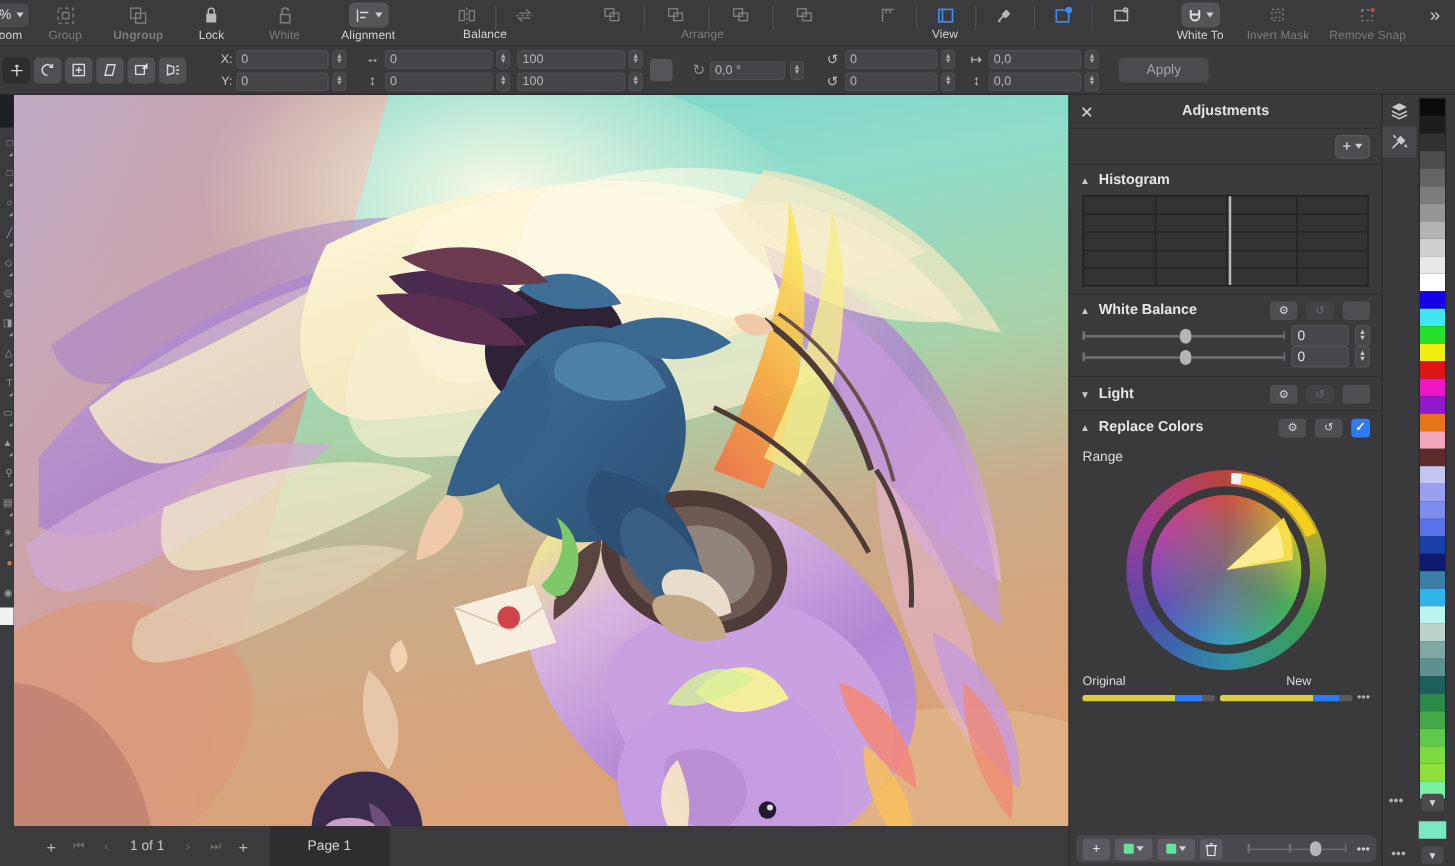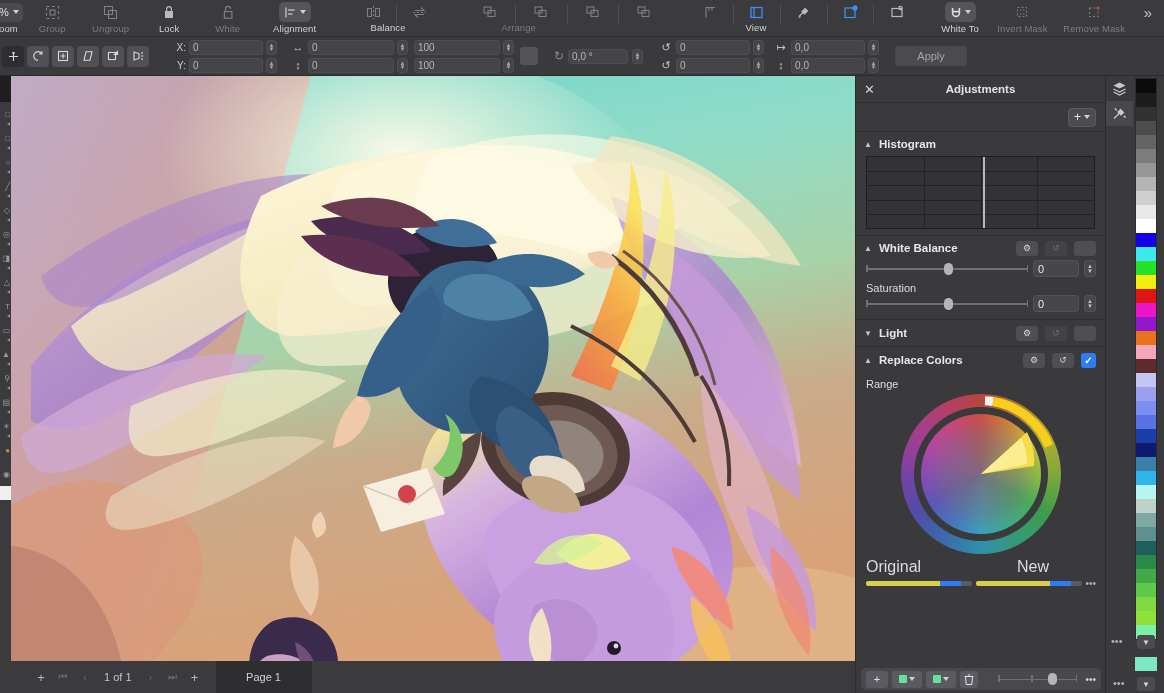--- a/index.html
+++ b/index.html
@@ -149,21 +149,21 @@
       #d94a3a 0deg,#d98a2f 30deg,#d4c92f 60deg,#93c93a 90deg,#3fb84f 120deg,
       #35b487 150deg,#2fa8c6 180deg,#3a79cc 210deg,#5a4fc4 240deg,#8a45c0 270deg,
       #c03fa8 300deg,#d4407a 330deg,#d94a3a 360deg); }
   .wheel-inner::after { content:""; position:absolute; inset:0; border-radius:50%;
     background:radial-gradient(circle at 50% 50%, rgba(120,110,125,.92) 0%,
       rgba(120,110,125,.55) 42%, rgba(120,110,125,0) 78%); }
   .arcsel { position:absolute; inset:0; }
 
   .onrow { display:flex; justify-content:space-between; align-items:center;
     padding:4px 10px 0 10px; }
-  .onrow span { font-size:16px; color:#dcdce0; }
+  .onrow span { font-size:10px; color:#dcdce0; }
   .ramp { height:5px; border-radius:2px; }
 
   
   .rightbar { position:absolute; left:1105px; top:76px; width:59px; height:617px;
     background:#3a393c; border-left:1px solid #2c2c2f; }
   .rb-tabs { position:absolute; left:0; top:0; width:27px; }
   .rb-tab { width:27px; height:25px; display:flex; align-items:center;
     justify-content:center; color:#c9c9cd; }
   .rb-tab.active { background:#47474c; }
   .swatchcol { position:absolute; top:2px; width:22px; display:flex;
@@ -204,21 +204,21 @@
     <div class="tb-item" style="width:62px;">
       <div class="tb-ico dim">
         <svg width="17" height="17" viewBox="0 0 17 17" fill="none" stroke="currentColor" stroke-width="1.1">
           <rect x="2.5" y="2.5" width="12" height="12" stroke-dasharray="3 2.5"></rect>
           <rect x="6" y="6" width="5" height="5"></rect>
         </svg>
       </div>
       <div class="tb-lbl dim">Group</div>
     </div>
 
-    <div class="tb-item" style="width:62px;">
+    <div class="tb-item" style="width:62px;font-weight:bold;">
       <div class="tb-ico dim">
         <svg width="17" height="17" viewBox="0 0 17 17" fill="none" stroke="currentColor" stroke-width="1.1">
           <rect x="2.5" y="2.5" width="8" height="8"></rect>
             <rect x="6.5" y="6.5" width="8" height="8"></rect>
         </svg>
       </div>
       <div class="tb-lbl dim">Ungroup</div>
     </div>
 
     <div class="tb-item" style="width:62px;">
@@ -303,21 +303,21 @@
     </div>
     <div class="tb-sep"></div>
     <div class="tb-item" style="width:45px;">
       <div class="tb-ico dim">
         <svg width="16" height="14" viewBox="0 0 16 14" fill="none" stroke="currentColor" stroke-width="1.1">
           <rect x="2" y="2" width="7" height="6"></rect>
             <rect x="6" y="5.5" width="7" height="6"></rect>
         </svg>
       </div>
     </div>
-    <div class="tb-lbl dim" style="position:absolute;left:484px;top:21px;width:52px;text-align:right;">Arrange</div>
+    <div class="tb-lbl dim" style="position:absolute;left:536px;top:21px;width:52px;text-align:center;">Arrange</div>
 
     <div class="tb-item" style="width:40px;margin-left:26px;">
       <div class="tb-ico dim">
         <svg width="15" height="15" viewBox="0 0 15 15" fill="none" stroke="currentColor" stroke-width="1.2">
           <path d="M3 12.5V2.5h9"></path>
             <path d="M6 2.5v3"></path>
             <path d="M9 2.5v3"></path>
         </svg>
       </div>
     </div>
@@ -383,21 +383,21 @@
       <div class="tb-lbl dim">Invert Mask</div>
     </div>
 
     <div class="tb-item" style="width:80px;">
       <div class="tb-ico dim">
         <svg width="14" height="14" viewBox="0 0 14 14" fill="none" stroke="currentColor" stroke-width="1.1">
           <rect x="2.5" y="3" width="8.5" height="8.5" stroke-dasharray="2 2"></rect>
           <circle cx="11" cy="3" r="1.8" fill="#b04a4a" stroke="none"></circle>
         </svg>
       </div>
-      <div class="tb-lbl dim">Remove Mask</div>
+      <div class="tb-lbl dim">Remove Snap</div>
     </div>
 
     <div class="tb-item" style="width:34px;margin-left:auto;">
       <div class="tb-ico">
           <span class="dblchev">»</span>
         </div>
     </div>
   </div>
 
   <div class="optbar">
@@ -767,21 +767,20 @@
           <div class="cap" style="right:0"></div>
         <div class="knob" style="left:48%"></div>
       </div>
       <div class="numbox">0</div>
       <div class="numstep">
           <span>▲</span>
           <span>▼</span>
         </div>
     </div>
 
-    <div class="slider-label">Saturation</div>
     <div class="slider-row">
       <div class="track">
         <div class="line"></div>
           <div class="cap" style="left:0"></div>
           <div class="cap" style="right:0"></div>
         <div class="knob" style="left:48%"></div>
       </div>
       <div class="numbox">0</div>
       <div class="numstep">
           <span>▲</span>

